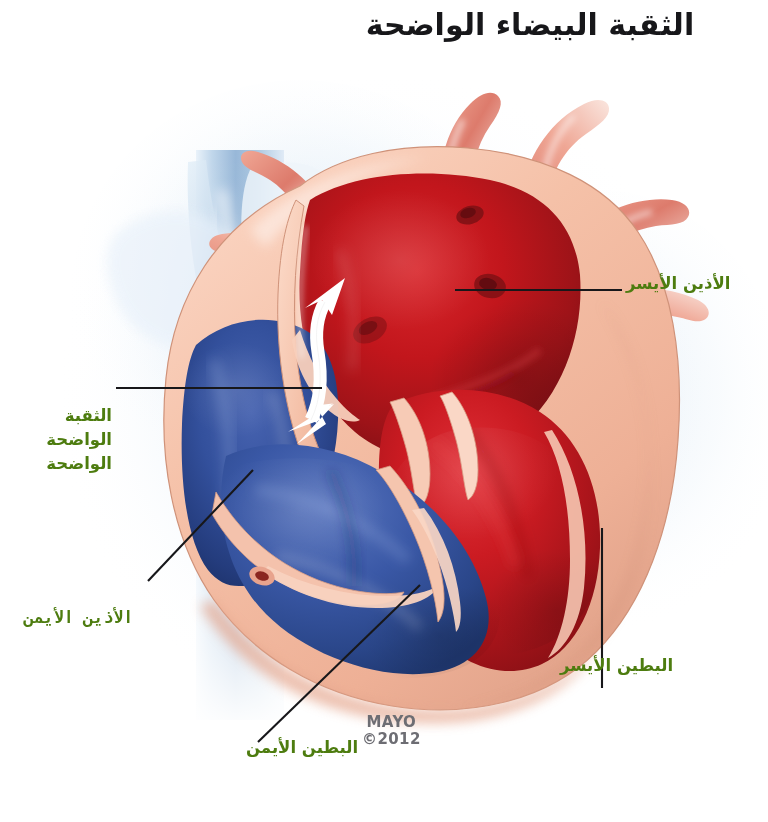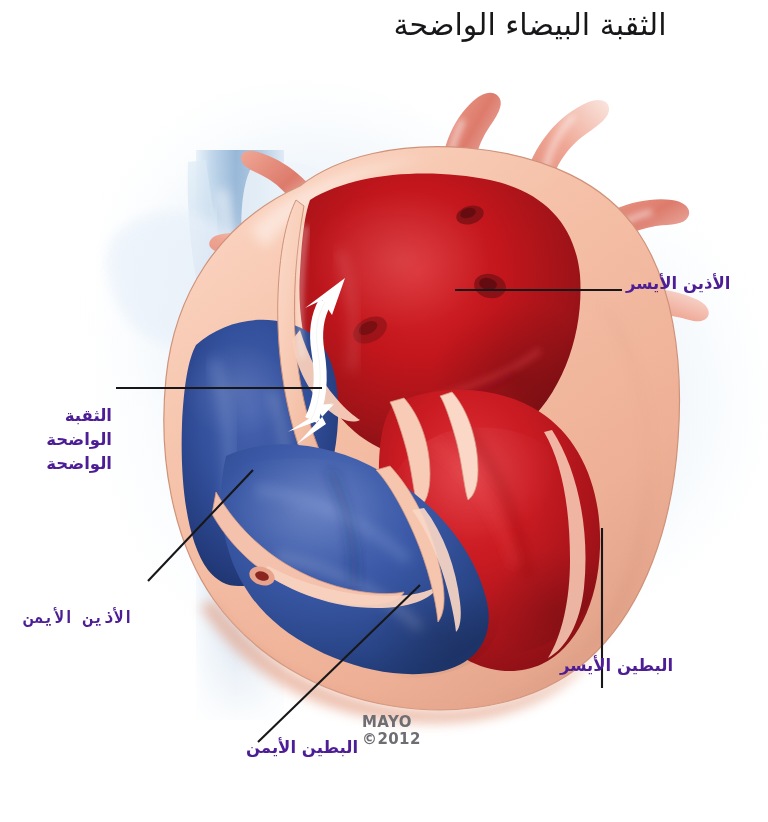--- a/index.html
+++ b/index.html
@@ -15,52 +15,52 @@
     position:absolute;inset:0;
     width:768px;height:822px;
   }
   #title{
     position:absolute;
     top:8px;right:18px;
     width:440px;
     text-align:center;
     font-family:"DejaVu Sans","Liberation Sans",sans-serif;
     font-size:30px;
-    font-weight:normal;
+    font-weight:bold;
     color:#17171a;
     direction:rtl;
     letter-spacing:0px;
     z-index:40;
     line-height:1.15;
   }
   .lbl{
     position:absolute;
     direction:rtl;
     text-align:right;
     font-family:"DejaVu Sans","Liberation Sans",sans-serif;
     font-size:16.5px;
     font-weight:bold;
-    color:#4c1d95;
+    color:#4d7c0f;
     white-space:nowrap;
     z-index:38;
     line-height:1.45;
   }
   .lbl.multi{white-space:normal;width:95px;margin-top:32px;}
   #mayo{
     position:absolute;
     left:362px;top:714px;
     font-family:"DejaVu Sans","Liberation Sans",sans-serif;
     font-size:15px;
     font-weight:bold;
     color:#6d6d73;
     line-height:1.12;
     letter-spacing:.4px;
     z-index:38;
     direction:ltr;
-    text-align:left;
+    text-align:center;
   }
   svg{display:block;}
 </style>
 </head>
 <body>
 
 <svg id="figure" viewBox="0 0 768 822" xmlns="http://www.w3.org/2000/svg">
   <defs>
 
     <radialGradient id="hazeA" cx="50%" cy="50%" r="50%">

